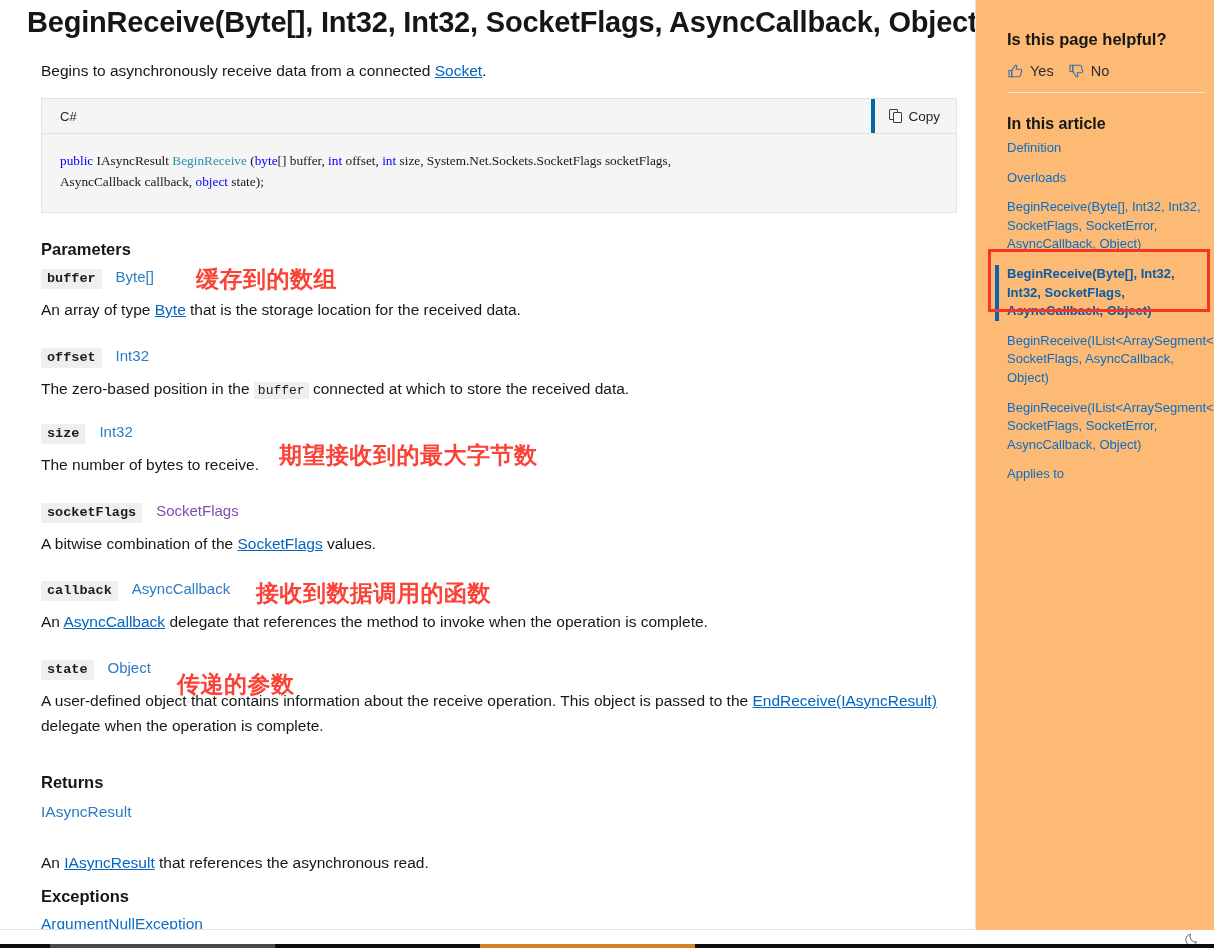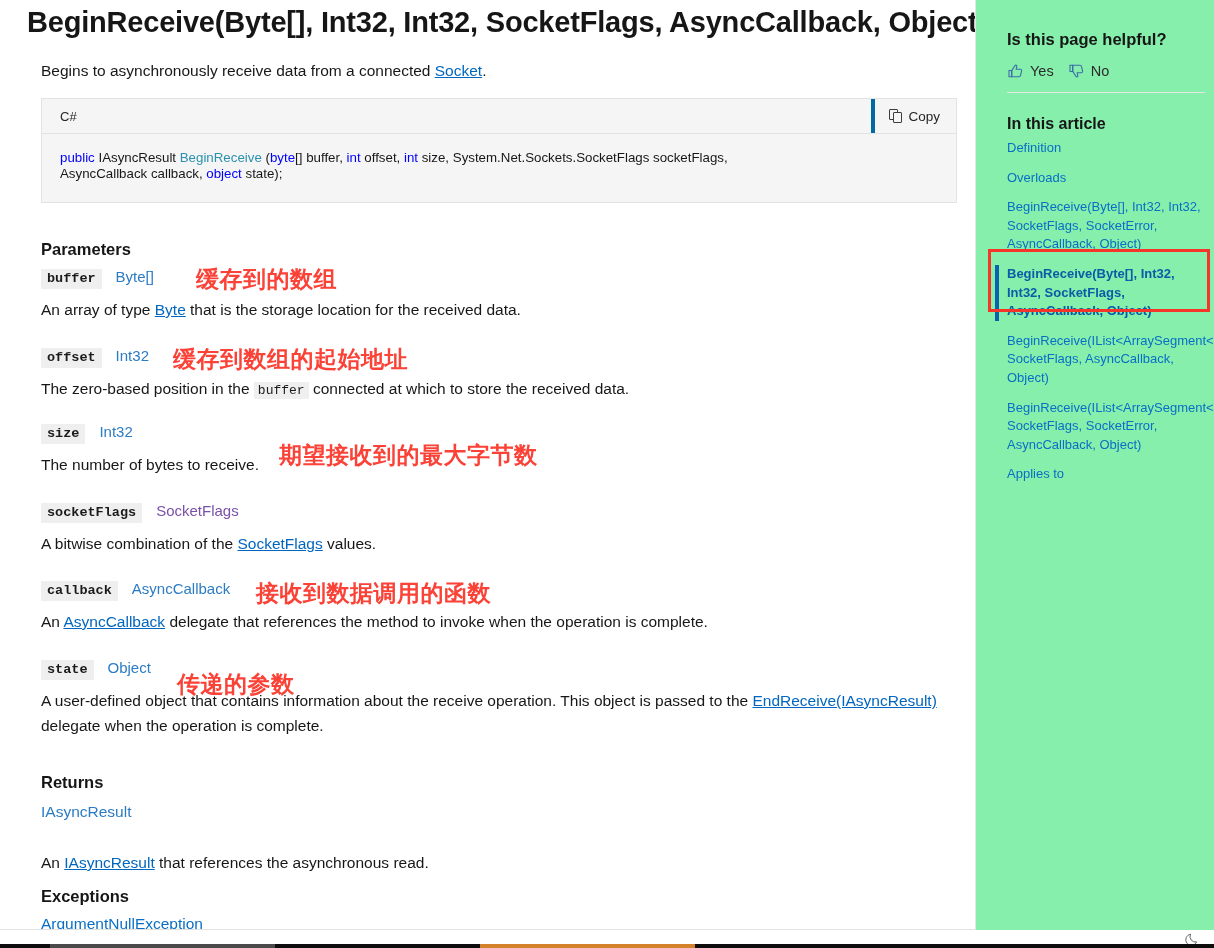--- a/index.html
+++ b/index.html
@@ -112,23 +112,23 @@
     content: "";
     position: absolute;
     left: 4px; top: 3px;
     width: 7px; height: 9px;
     border: 1px solid #3c3c3c;
     border-radius: 1px;
     background: #f5f5f5;
   }
   .code-body {
     padding: 16px 18px 20px 18px;
-    font-family: Liberation Sans, sans-serif;
+    font-family: Liberation Serif, serif;
     font-size: 13.3px;
-    line-height: 16px;
+    line-height: 21px;
     color: #171717;
     white-space: pre-wrap;
     word-break: normal;
   }
   .kw { color: #0000ff; }
   .fn { color: #2b91af; }
 
   
   .sec-h {
     position: absolute;
@@ -222,21 +222,21 @@
 
   
   .sidebar {
     position: absolute;
     top: 0;
     left: 975px;
     width: 239px;
     height: 930px;
     border-left: 1px solid #e6e6e6;
     box-sizing: border-box;
-    background: #86efac;
+    background: #fdba74;
   }
   .sb-title {
     position: absolute;
     left: 31px;
     top: 30px;
     font-size: 16.5px;
     font-weight: bold;
     color: #161616;
     white-space: nowrap;
   }
@@ -370,21 +370,20 @@
     </div>
     <div class="anno" style="left:196px; top:264px;">缓存到的数组</div>
 
     <div class="param" style="top:347px;">
       <div class="param-head">
         <span class="param-name">offset</span>
         <span class="param-type">Int32</span>
       </div>
       <div class="param-desc"><span>The zero-based position in the </span><code class="inline">buffer</code><span> connected at which to store the received data.</span></div>
     </div>
-    <div class="anno" style="left:173px; top:344px;">缓存到数组的起始地址</div>
 
     <div class="param" style="top:423px;">
       <div class="param-head">
         <span class="param-name">size</span>
         <span class="param-type">Int32</span>
       </div>
       <div class="param-desc"><span>The number of bytes to receive.</span></div>
     </div>
     <div class="anno" style="left:279px; top:440px;">期望接收到的最大字节数</div>
 

